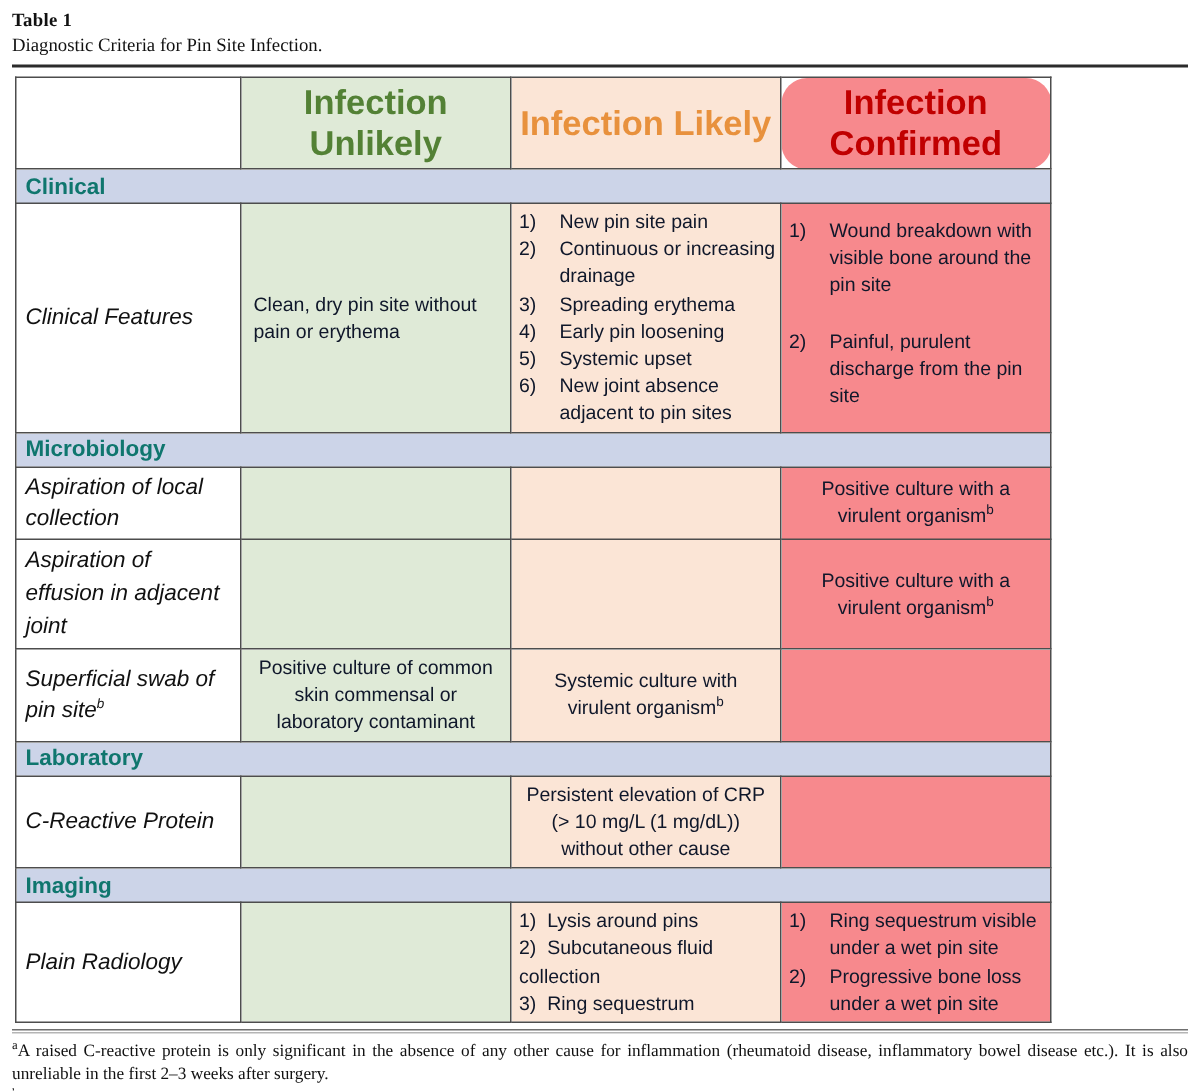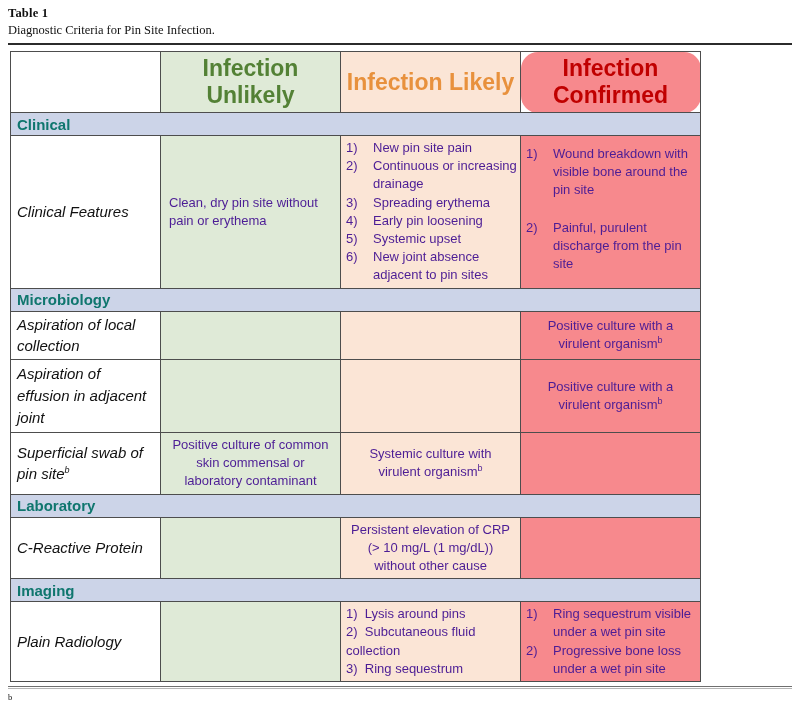--- a/index.html
+++ b/index.html
@@ -25,21 +25,21 @@
   .th-peach{background:var(--likely-bg);color:var(--likely-text);}
   .th-red{background:var(--confirmed-bg);color:var(--confirmed-text);border-radius:17px;}
 
   tr.section td{background:var(--section-bg);font-family:"Liberation Sans",sans-serif;
     font-weight:bold;font-size:15px;padding:1px 2px 1px 6px;color:#0f766e;}
   .rowlabel{font-style:italic;font-size:15px;line-height:1.45;padding:2px 4px 2px 6px;
     background:#fff;vertical-align:middle;}
   .green{background:var(--unlikely-bg);}
   .peach{background:var(--likely-bg);}
   .red{background:var(--confirmed-bg);}
-  .cell{font-size:13px;line-height:1.4;color:#4c1d95;}
+  .cell{font-size:13px;line-height:1.4;color:#0f172a;}
   .cell.centered{text-align:center;vertical-align:middle;padding:3px 10px;}
   .cell.leftmid{text-align:left;vertical-align:middle;padding:3px 8px;}
   .cell.top{vertical-align:top;padding:3px 3px 3px 5px;}
 
   .nlist{counter-reset:n;}
   .nitem{counter-increment:n;}
   .hang .nitem{display:grid;grid-template-columns:27px 1fr;}
   .hang .nitem::before{content:counter(n) ")";}
   .plain .nitem{display:block;}
   .plain .nitem::before{content:counter(n) ")\00a0\00a0";}
@@ -168,16 +168,17 @@
           <div class="nitem">Progressive bone loss under a wet pin site</div>
         </div>
       </td>
     </tr>
   </tbody>
     </table>
 
   <div class="rule-bottom"></div>
 
   <div class="footnotes">
+    <div class="fn"><sup>a</sup><span>A raised C-reactive protein is only significant in the absence of any other cause for inflammation (rheumatoid disease, inflammatory bowel disease etc.). It is also unreliable in the first 2–3 weeks after surgery.</span></div>
     <div class="fn"><sup>b</sup></div>
   </div>
 
 </div>
 
 </body></html>

